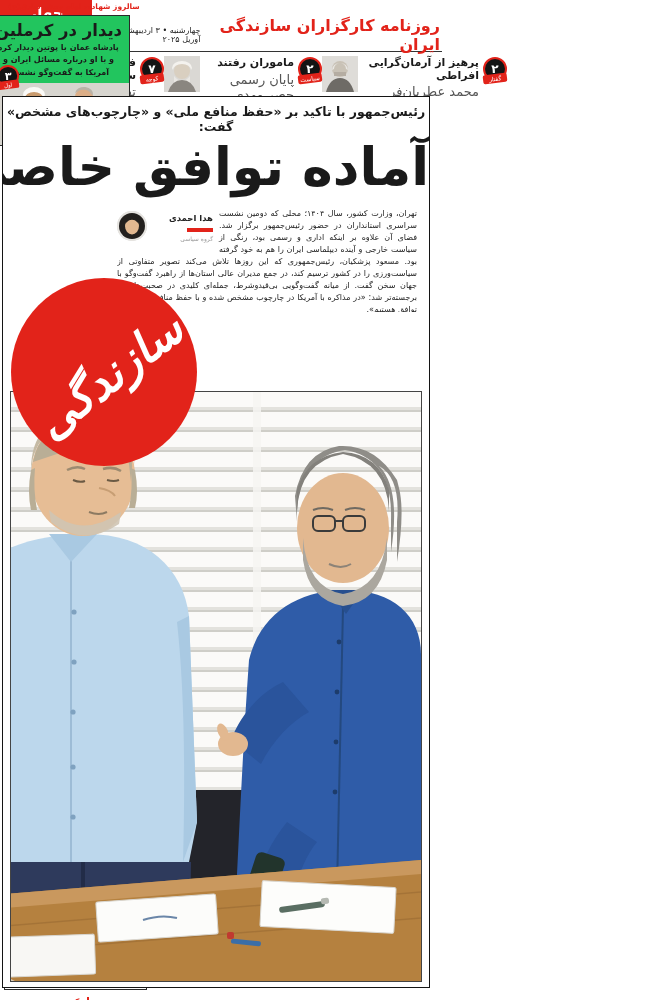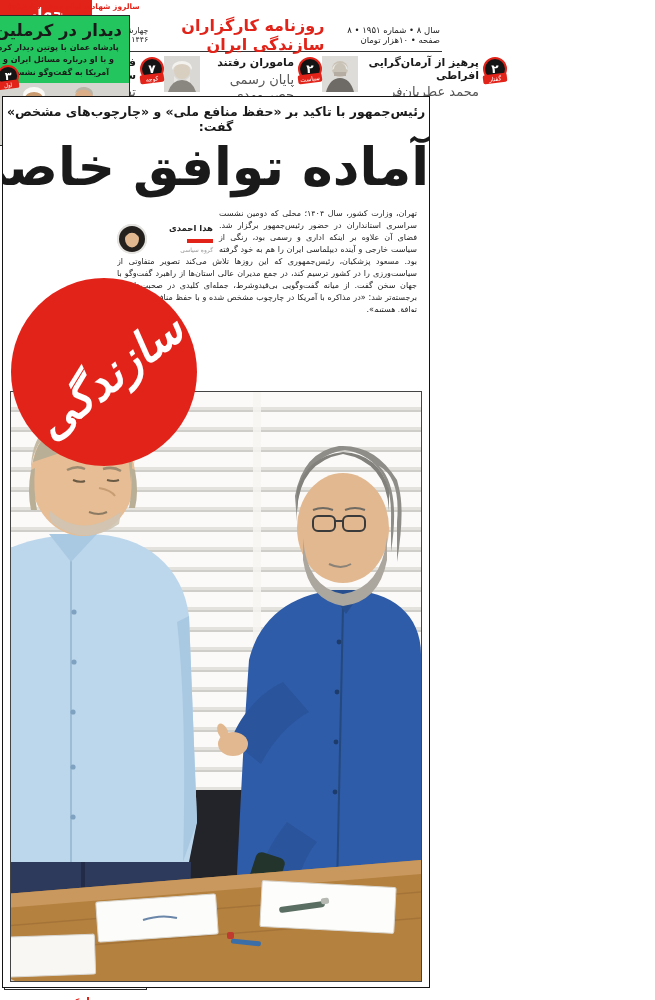--- a/index.html
+++ b/index.html
@@ -49,21 +49,21 @@
   .note-body p + p { text-indent:8px; margin-top:2px; }
   .continue { font-size:8px; font-weight:bold; color:#e2231a; border-right:2px solid #e2231a; padding-right:3px; display:inline-block; }
   .note-continue { position:absolute; bottom:7px; left:10px; }
   
   .main-box { position:absolute; top:96px; left:2px; width:428px; height:892px; border:1.5px solid #141414; background:#fff; overflow:hidden; }
   .kicker { text-align:center; font-size:12.5px; font-weight:bold; margin-top:7px; }
   .headline { text-align:center; font-size:52px; font-weight:bold; line-height:1.3; letter-spacing:-1px; white-space:nowrap; }
   .deck { text-align:center; font-size:13px; font-weight:bold; line-height:2.0; margin-top:2px; }
   .lead-article { position:relative; margin:6px 12px 0 200px; width:300px; height:104px; overflow:hidden;
     font-size:8px; line-height:1.5; text-align:justify; color:#222; }
-  .byline { float:left; width:96px; height:46px; margin:0 6px 2px 0; display:flex; direction:rtl; gap:5px;align-items:flex-end; }
+  .byline { float:left; width:96px; height:46px; margin:0 6px 2px 0; display:flex; direction:rtl; gap:5px; }
   .byline-meta { flex:1; padding-top:4px; }
   .byline-name { font-size:8.5px; font-weight:bold; }
   .byline-bar { width:26px; height:4px; background:#e2231a; margin-top:4px; }
   .byline-group { font-size:6px; color:#999; margin-top:2px; }
   .byline-photo { width:30px; height:30px; flex:0 0 30px; border-radius:50%; overflow:hidden; background:#ddd; margin-top:3px; }
   .lead-continue { position:absolute; top:272px; left:14px; }
   .logo-circle { position:absolute; top:181px; left:8px; width:186px; height:188px; border-radius:50%;
     background:#e2231a; display:flex; align-items:center; justify-content:center; overflow:hidden; z-index:5; }
   .logo-text { color:#fff; font-size:46px; font-weight:bold; font-style:italic; transform:rotate(-38deg) translate(2px,6px); }
   .lead-photo { position:absolute; top:294px; left:7px; right:7px; bottom:5px; border:1px solid #444; overflow:hidden;
@@ -73,21 +73,20 @@
   svg { display:block; }
 </style>
 </head>
 <body>
 
 <div class="corner-banner">چهار</div>
 
 <div class="condolence">سالروز شهادت امام جعفر صادق(ع) تسلیت باد</div>
 
 <div class="masthead-row">
-  <span class="issue-info">سال ۸ • شماره ۱۹۵۱ • ۸ صفحه • ۱۰هزار تومان</span>
   <span class="paper-name">روزنامه کارگزاران سازندگی ایران</span>
   <span class="date-line">چهارشنبه • ۳ اردیبهشت ۱۴۰۴ • ۲۴ شوال ۱۴۴۶ • ۲۳ آوریل ۲۰۲۵</span>
 </div>
 
 <div class="teasers">
   <div class="teaser t1">
     <div class="badge">
       <div class="badge-num">۲</div>
       <div class="badge-sec">گفتار</div>
     </div>

